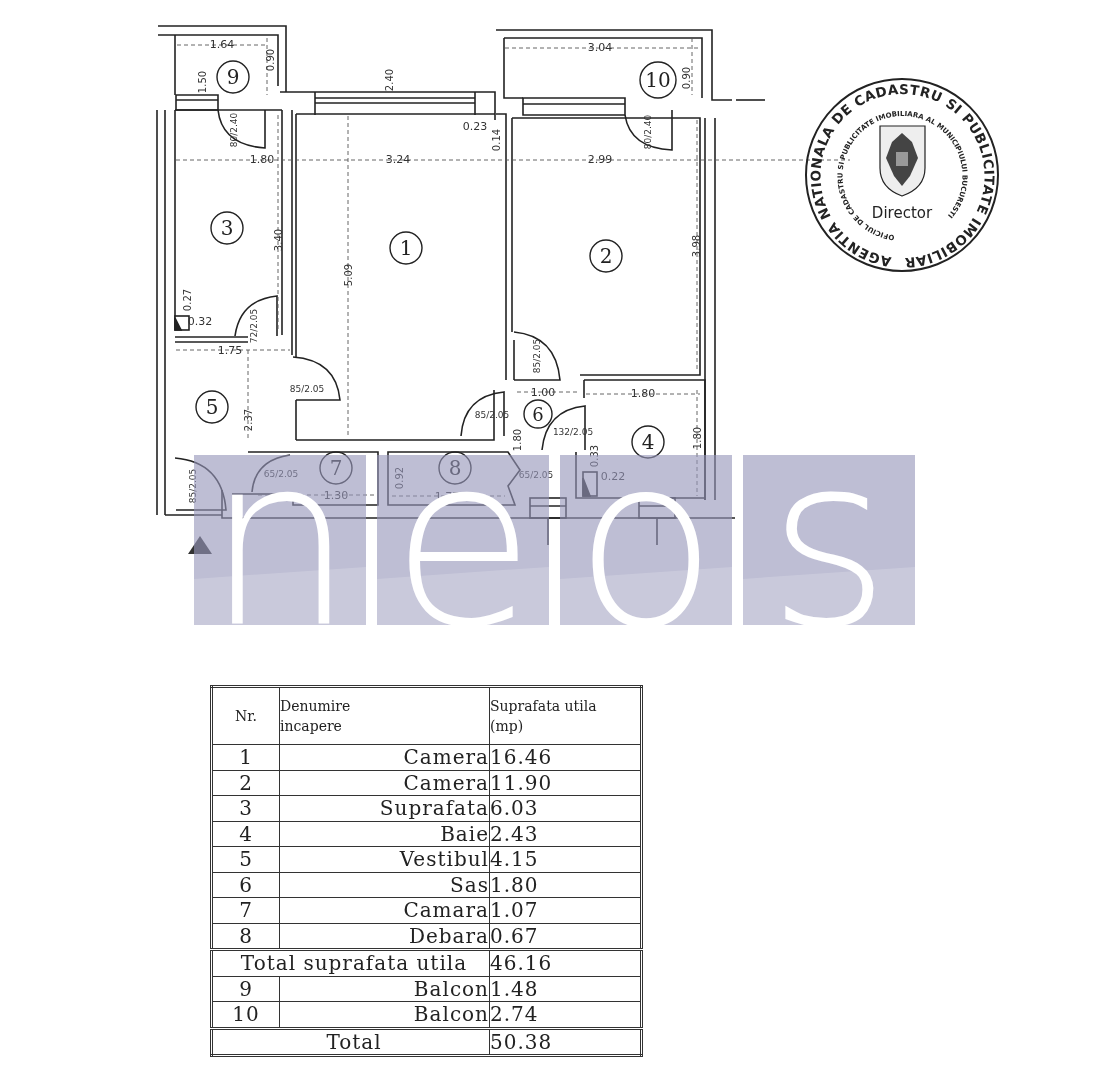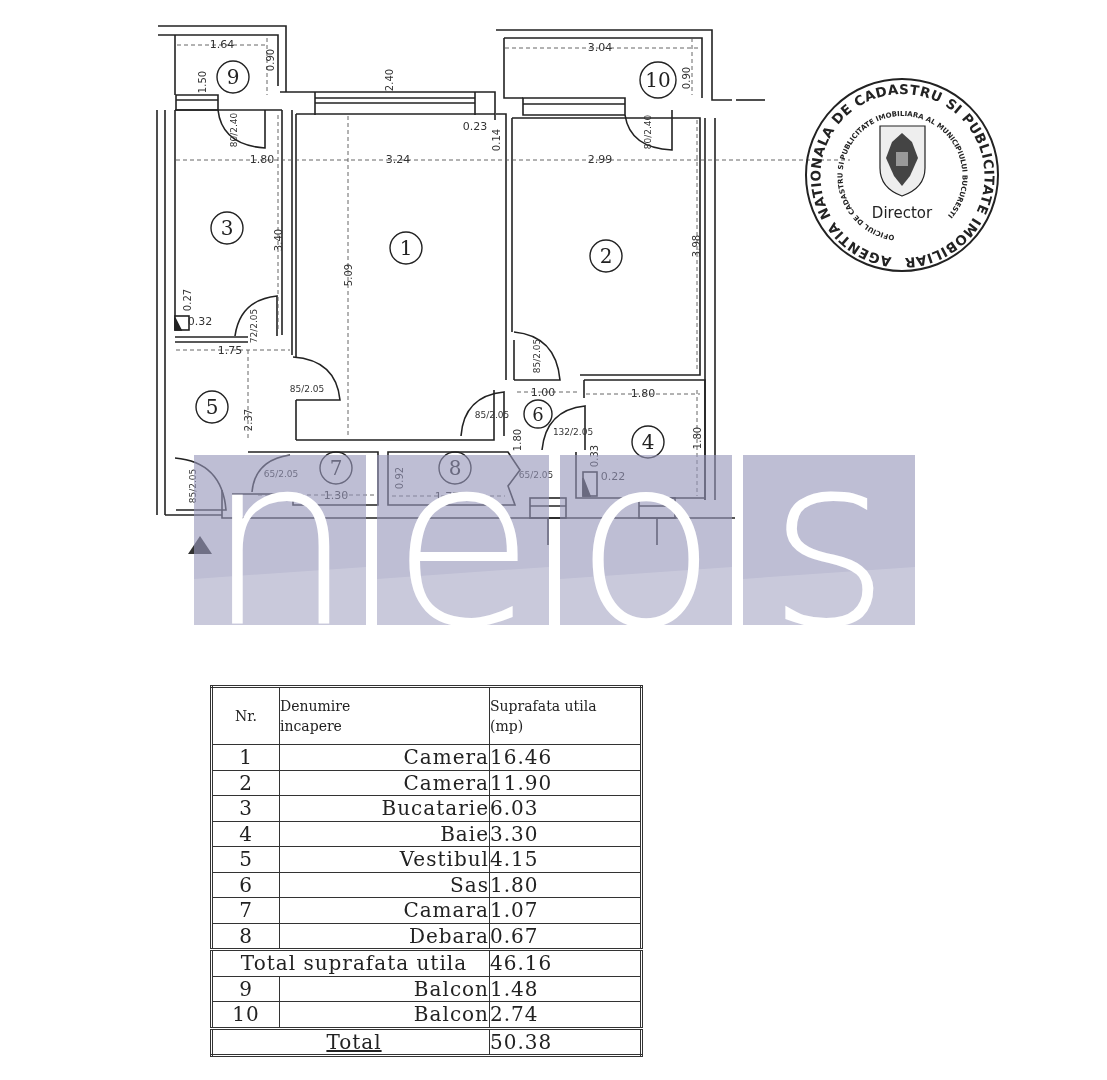--- a/index.html
+++ b/index.html
@@ -266,27 +266,27 @@
           <td class="c2">Camera</td>
           <td class="c3">16.46</td>
         </tr>
     <tr>
           <td class="c1">2</td>
           <td class="c2">Camera</td>
           <td class="c3">11.90</td>
         </tr>
     <tr>
           <td class="c1">3</td>
-          <td class="c2">Bucatarie</td>
+          <td class="c2">Suprafata</td>
           <td class="c3">6.03</td>
         </tr>
     <tr>
           <td class="c1">4</td>
           <td class="c2">Baie</td>
-          <td class="c3">3.30</td>
+          <td class="c3">2.43</td>
         </tr>
     <tr>
           <td class="c1">5</td>
           <td class="c2">Vestibul</td>
           <td class="c3">4.15</td>
         </tr>
     <tr>
           <td class="c1">6</td>
           <td class="c2">Sas</td>
           <td class="c3">1.80</td>
@@ -309,18 +309,18 @@
           <td class="c1">9</td>
           <td class="c2">Balcon</td>
           <td class="c3">1.48</td>
         </tr>
     <tr>
           <td class="c1">10</td>
           <td class="c2">Balcon</td>
           <td class="c3">2.74</td>
         </tr>
     <tr class="sum">
-      <td colspan="2" class="span-left" style="text-decoration:underline;">Total</td>
+      <td colspan="2" class="span-left" style="">Total</td>
       <td class="c3">50.38</td>
     </tr>
   </tbody>
     </table>
 </div>
 
 </body></html>

